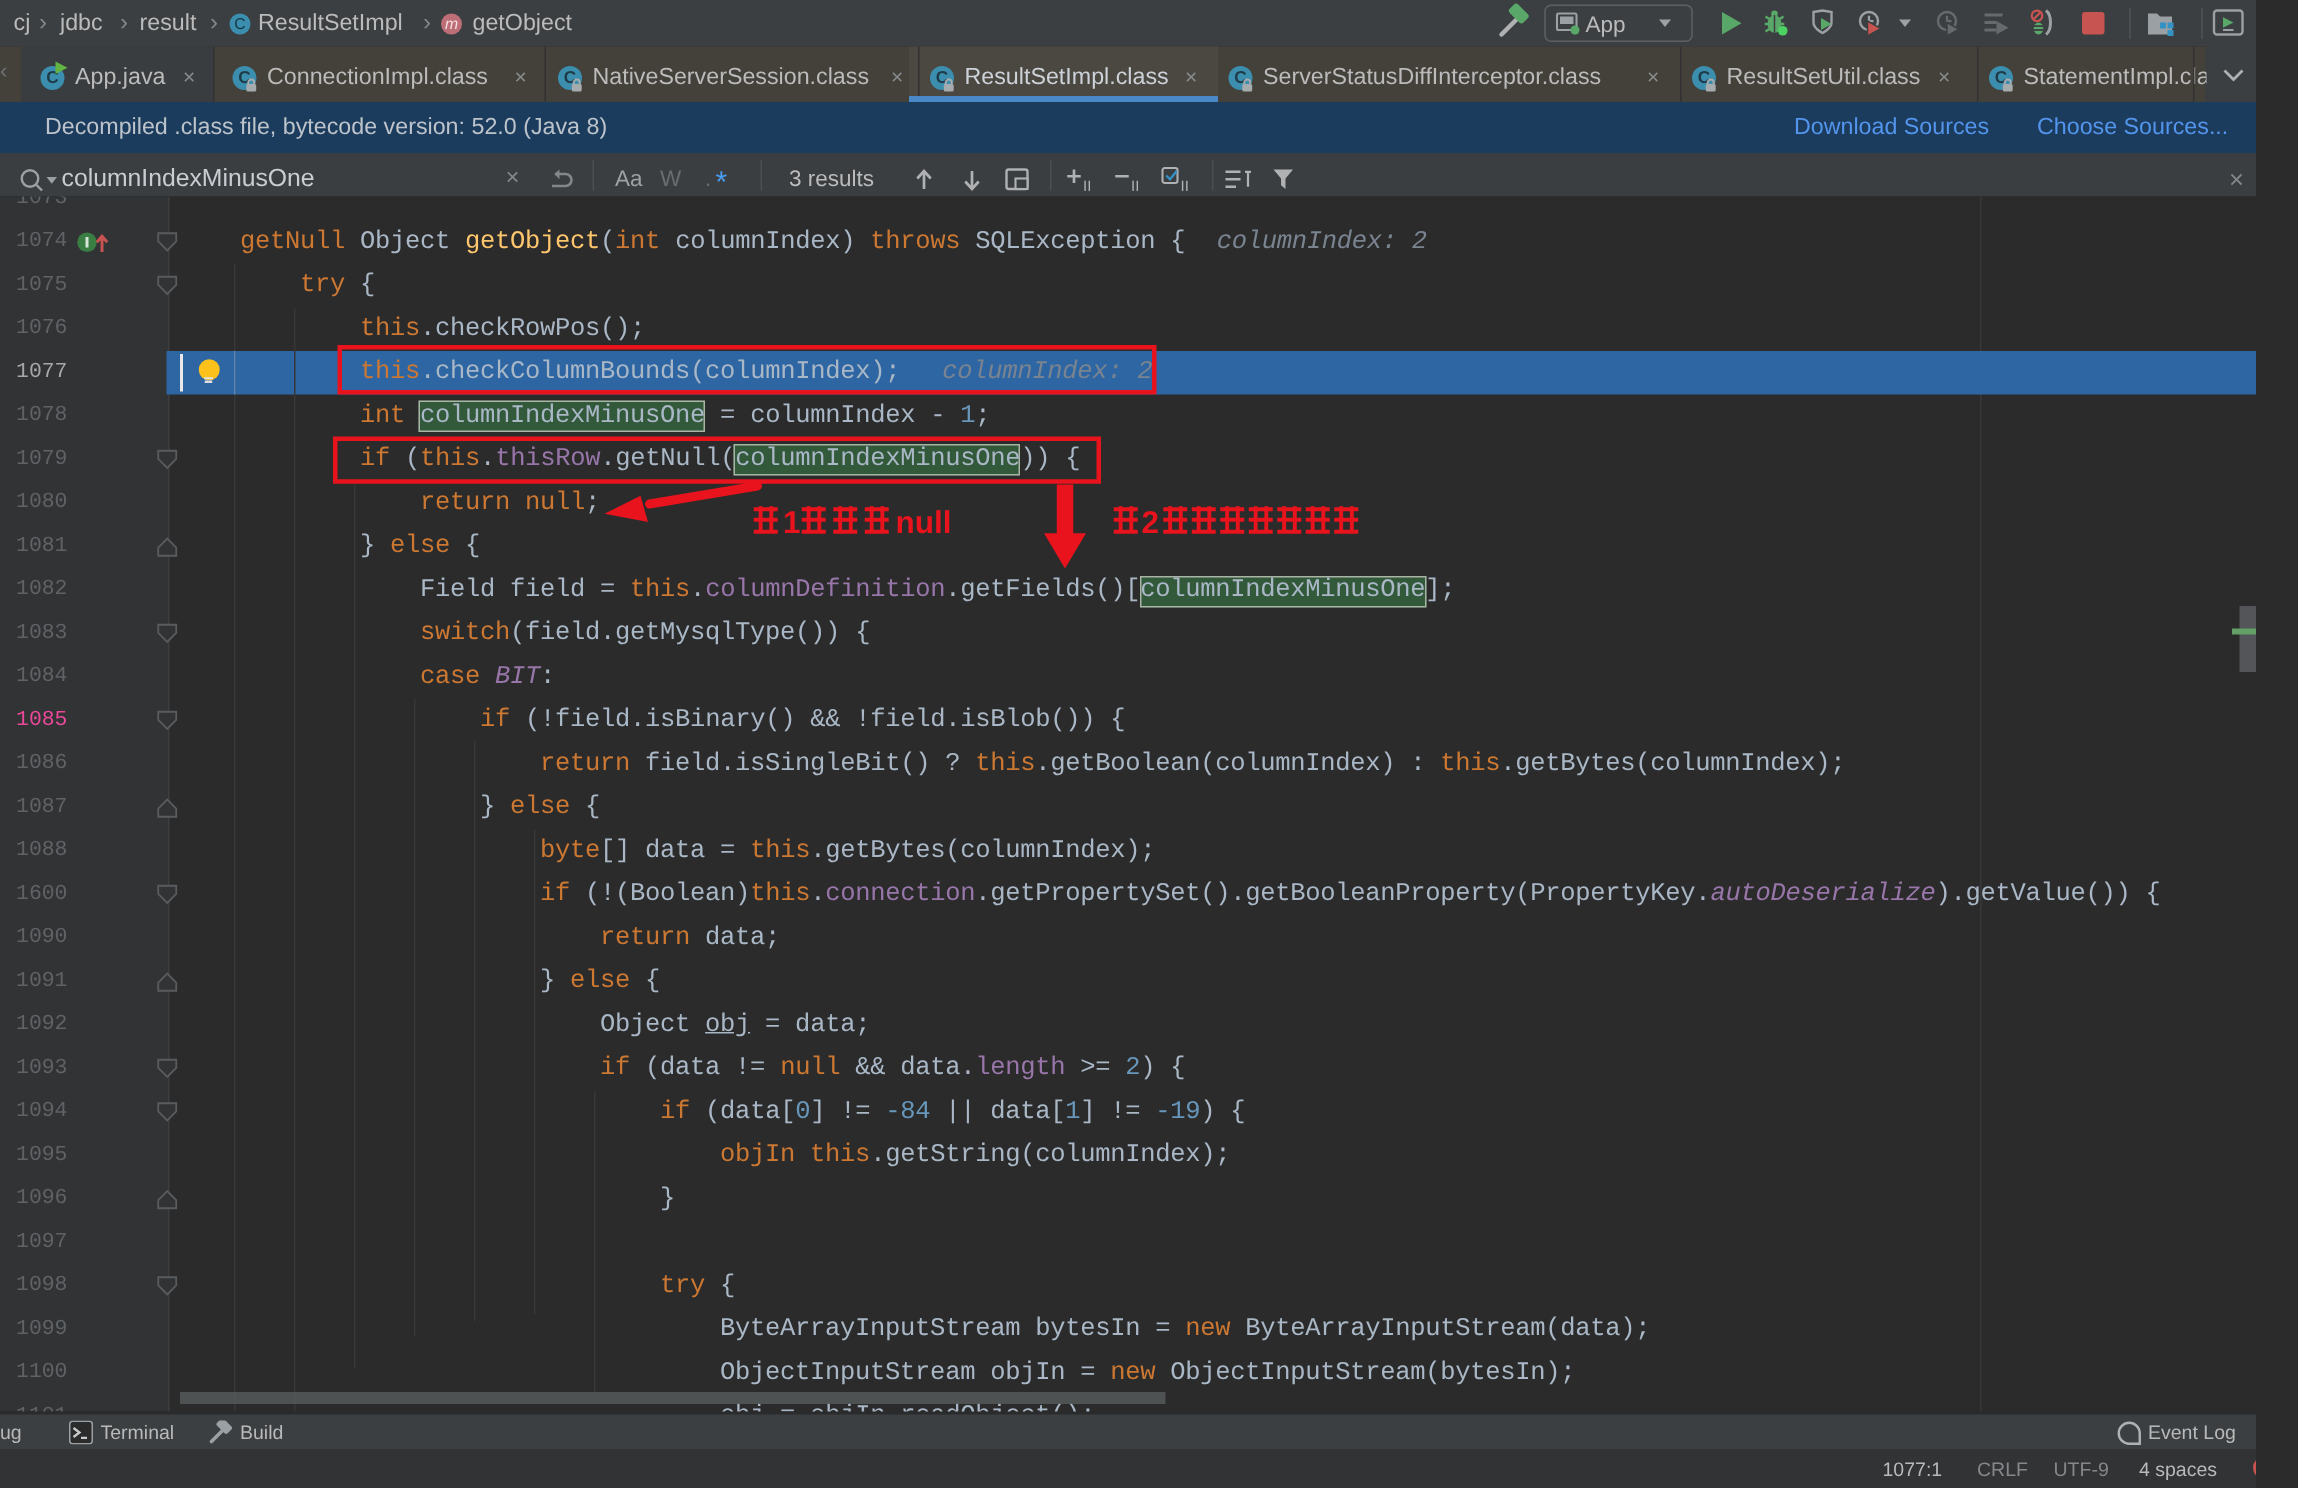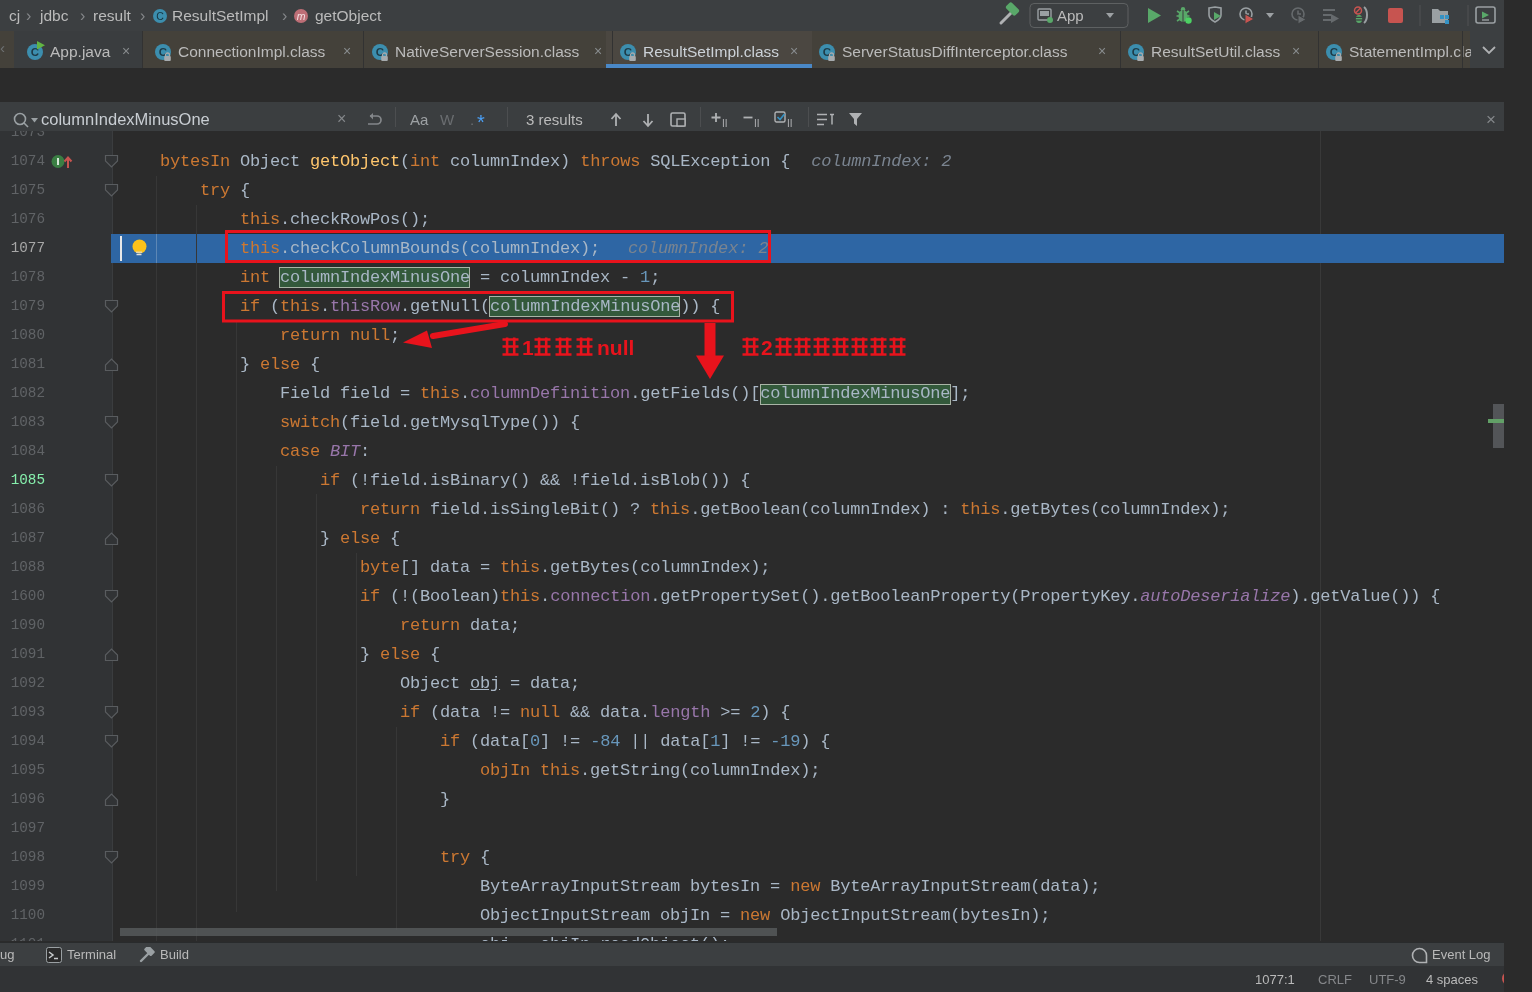--- a/index.html
+++ b/index.html
@@ -185,20 +185,25 @@
       <svg class="abs" style="left:1334px;top:21px" width="9" height="10">
         <path d="M2.5 4 v-1 a2 2 0 0 1 4 0 v1" stroke="#a6abae" stroke-width="1.3" fill="none"></path>
         <rect x="1.2" y="4" width="6.6" height="5" rx="1" fill="#a6abae"></rect>
       </svg>
       <div class="abs" style="left:1349px;top:12px;width:122px;height:22px;overflow:hidden"><span class="tabtxt">StatementImpl.cla</span></div>
       <div class="abs" style="left:1462px;top:0;width:1px;height:37px;background:#323232"></div>
       <div class="abs" style="left:606px;top:33px;width:206px;height:4px;background:#4a88c7"></div>
       <svg class="abs" style="left:1481px;top:13px" width="16" height="12">
         <path d="M2 3 l6 6 l6 -6" stroke="#afb1b3" stroke-width="1.8" fill="none"></path>
       </svg>
+    </div>
+    <div class="abs" id="banner">
+      <span class="abs" style="left:30px;top:0;line-height:34px;color:#bcc3ca;font-size:15.5px">Decompiled .class file, bytecode version: 52.0 (Java 8)</span>
+      <span class="abs" style="left:1196px;top:0;line-height:34px;color:#5394ec;font-size:15.5px">Download Sources</span>
+      <span class="abs" style="left:1358px;top:0;line-height:34px;color:#5394ec;font-size:15.5px">Choose Sources...</span>
     </div>
     <div class="abs" id="searchbar">
       <svg class="abs" style="left:12px;top:9px" width="28" height="18">
 <circle cx="8" cy="8" r="5.5" fill="none" stroke="#9aa0a3" stroke-width="1.6"></circle>
 <line x1="12" y1="12" x2="16" y2="16" stroke="#9aa0a3" stroke-width="1.6"></line>
 <path d="M19 7 l7 0 l-3.5 4.5 z" fill="#9aa0a3"></path>
       </svg>
       <span class="abs" style="left:41px;top:3px;line-height:29px;color:#c8cdd2;font-size:16.5px">columnIndexMinusOne</span>
       <span class="abs" style="left:337px;top:3px;line-height:27px;color:#84878a;font-size:16px">×</span>
       <svg class="abs" style="left:365px;top:10px" width="20" height="16">
@@ -267,21 +272,21 @@
       <div class="abs ln" style="left:0;top:45px;color:#606366">1075</div>
       <div class="abs ln" style="left:0;top:74px;color:#606366">1076</div>
       <div class="abs ln" style="left:0;top:103px;color:#a7a7a7">1077</div>
       <div class="abs ln" style="left:0;top:132px;color:#606366">1078</div>
       <div class="abs ln" style="left:0;top:161px;color:#606366">1079</div>
       <div class="abs ln" style="left:0;top:190px;color:#606366">1080</div>
       <div class="abs ln" style="left:0;top:219px;color:#606366">1081</div>
       <div class="abs ln" style="left:0;top:248px;color:#606366">1082</div>
       <div class="abs ln" style="left:0;top:277px;color:#606366">1083</div>
       <div class="abs ln" style="left:0;top:306px;color:#606366">1084</div>
-      <div class="abs ln" style="left:0;top:335px;color:#86efac">1085</div>
+      <div class="abs ln" style="left:0;top:335px;color:#ec4899">1085</div>
       <div class="abs ln" style="left:0;top:364px;color:#606366">1086</div>
       <div class="abs ln" style="left:0;top:393px;color:#606366">1087</div>
       <div class="abs ln" style="left:0;top:422px;color:#606366">1088</div>
       <div class="abs ln" style="left:0;top:451px;color:#606366">1600</div>
       <div class="abs ln" style="left:0;top:480px;color:#606366">1090</div>
       <div class="abs ln" style="left:0;top:509px;color:#606366">1091</div>
       <div class="abs ln" style="left:0;top:538px;color:#606366">1092</div>
       <div class="abs ln" style="left:0;top:567px;color:#606366">1093</div>
       <div class="abs ln" style="left:0;top:596px;color:#606366">1094</div>
       <div class="abs ln" style="left:0;top:625px;color:#606366">1095</div>
@@ -333,21 +338,21 @@
       <svg class="abs" style="left:51px;top:23px" width="30" height="16">
         <circle cx="7" cy="7.5" r="6.5" fill="#3a7e43"></circle>
         <rect x="6" y="4" width="2" height="7" fill="#d6e5d8"></rect>
         <path d="M17 14 V4 M13.5 7.5 L17 3.5 l3.5 4" stroke="#c75450" stroke-width="2" fill="none"></path>
       </svg>
       <svg class="abs" style="left:131px;top:108px" width="18" height="20">
         <circle cx="8.5" cy="7.5" r="7" fill="#fcc21b"></circle>
         <path d="M5 13 h6 M5.5 15.5 h5" stroke="#e0e0e0" stroke-width="1.6"></path>
         <rect x="5" y="10.5" width="6" height="2" fill="#fcc21b"></rect>
       </svg>
-      <div class="abs code" style="left:120px;top:16px">    <span class="k">bytesIn</span> Object <span class="fn">getObject</span>(<span class="k">int</span> columnIndex) <span class="k">throws</span> SQLException {<span class="hint" style="margin-left:21px">columnIndex: 2</span></div>
+      <div class="abs code" style="left:120px;top:16px">    <span class="k">getNull</span> Object <span class="fn">getObject</span>(<span class="k">int</span> columnIndex) <span class="k">throws</span> SQLException {<span class="hint" style="margin-left:21px">columnIndex: 2</span></div>
       <div class="abs code" style="left:120px;top:45px">        <span class="k">try</span> {</div>
       <div class="abs code" style="left:120px;top:74px">            <span class="k">this</span>.checkRowPos();</div>
       <div class="abs code" style="left:120px;top:103px">            <span class="k">this</span>.checkColumnBounds(columnIndex);<span class="hint" style="margin-left:28px">columnIndex: 2</span></div>
       <div class="abs code" style="left:120px;top:132px">            <span class="k">int</span> columnIndexMinusOne = columnIndex - <span class="n">1</span>;</div>
       <div class="abs code" style="left:120px;top:161px">            <span class="k">if</span> (<span class="k">this</span>.<span class="fl">thisRow</span>.getNull(columnIndexMinusOne)) {</div>
       <div class="abs code" style="left:120px;top:190px">                <span class="k">return null</span>;</div>
       <div class="abs code" style="left:120px;top:219px">            } <span class="k">else</span> {</div>
       <div class="abs code" style="left:120px;top:248px">                Field field = <span class="k">this</span>.<span class="fl">columnDefinition</span>.getFields()[columnIndexMinusOne];</div>
       <div class="abs code" style="left:120px;top:277px">                <span class="k">switch</span>(field.getMysqlType()) {</div>
       <div class="abs code" style="left:120px;top:306px">                <span class="k">case</span> <span class="fi">BIT</span>:</div>

